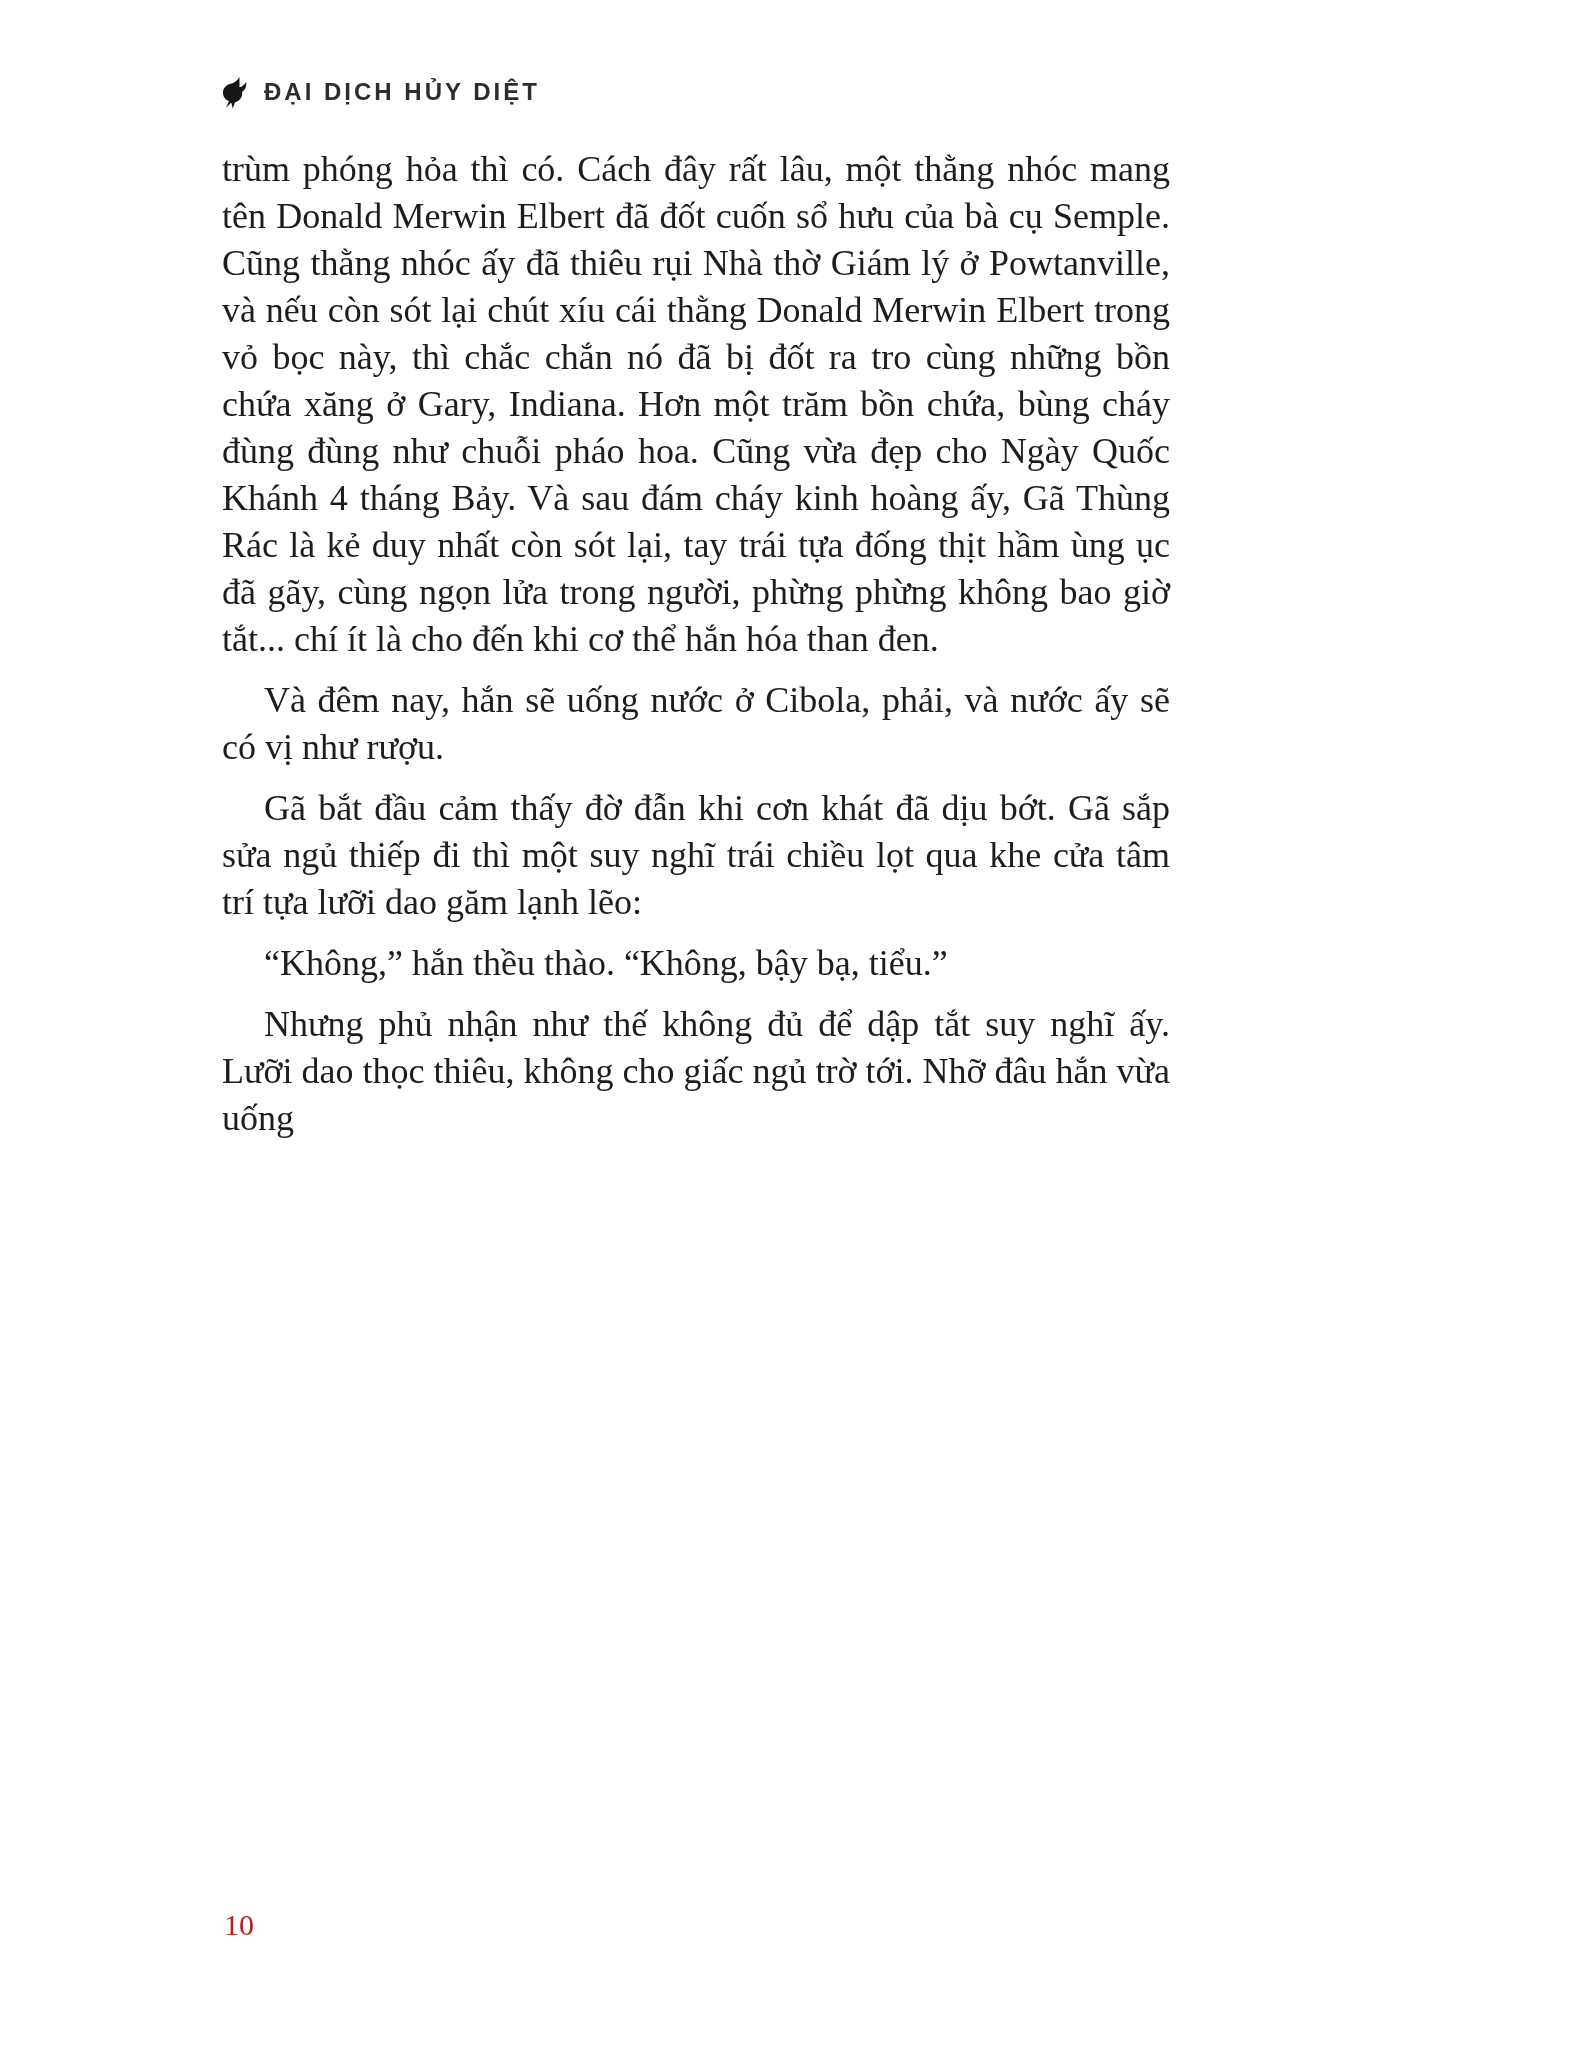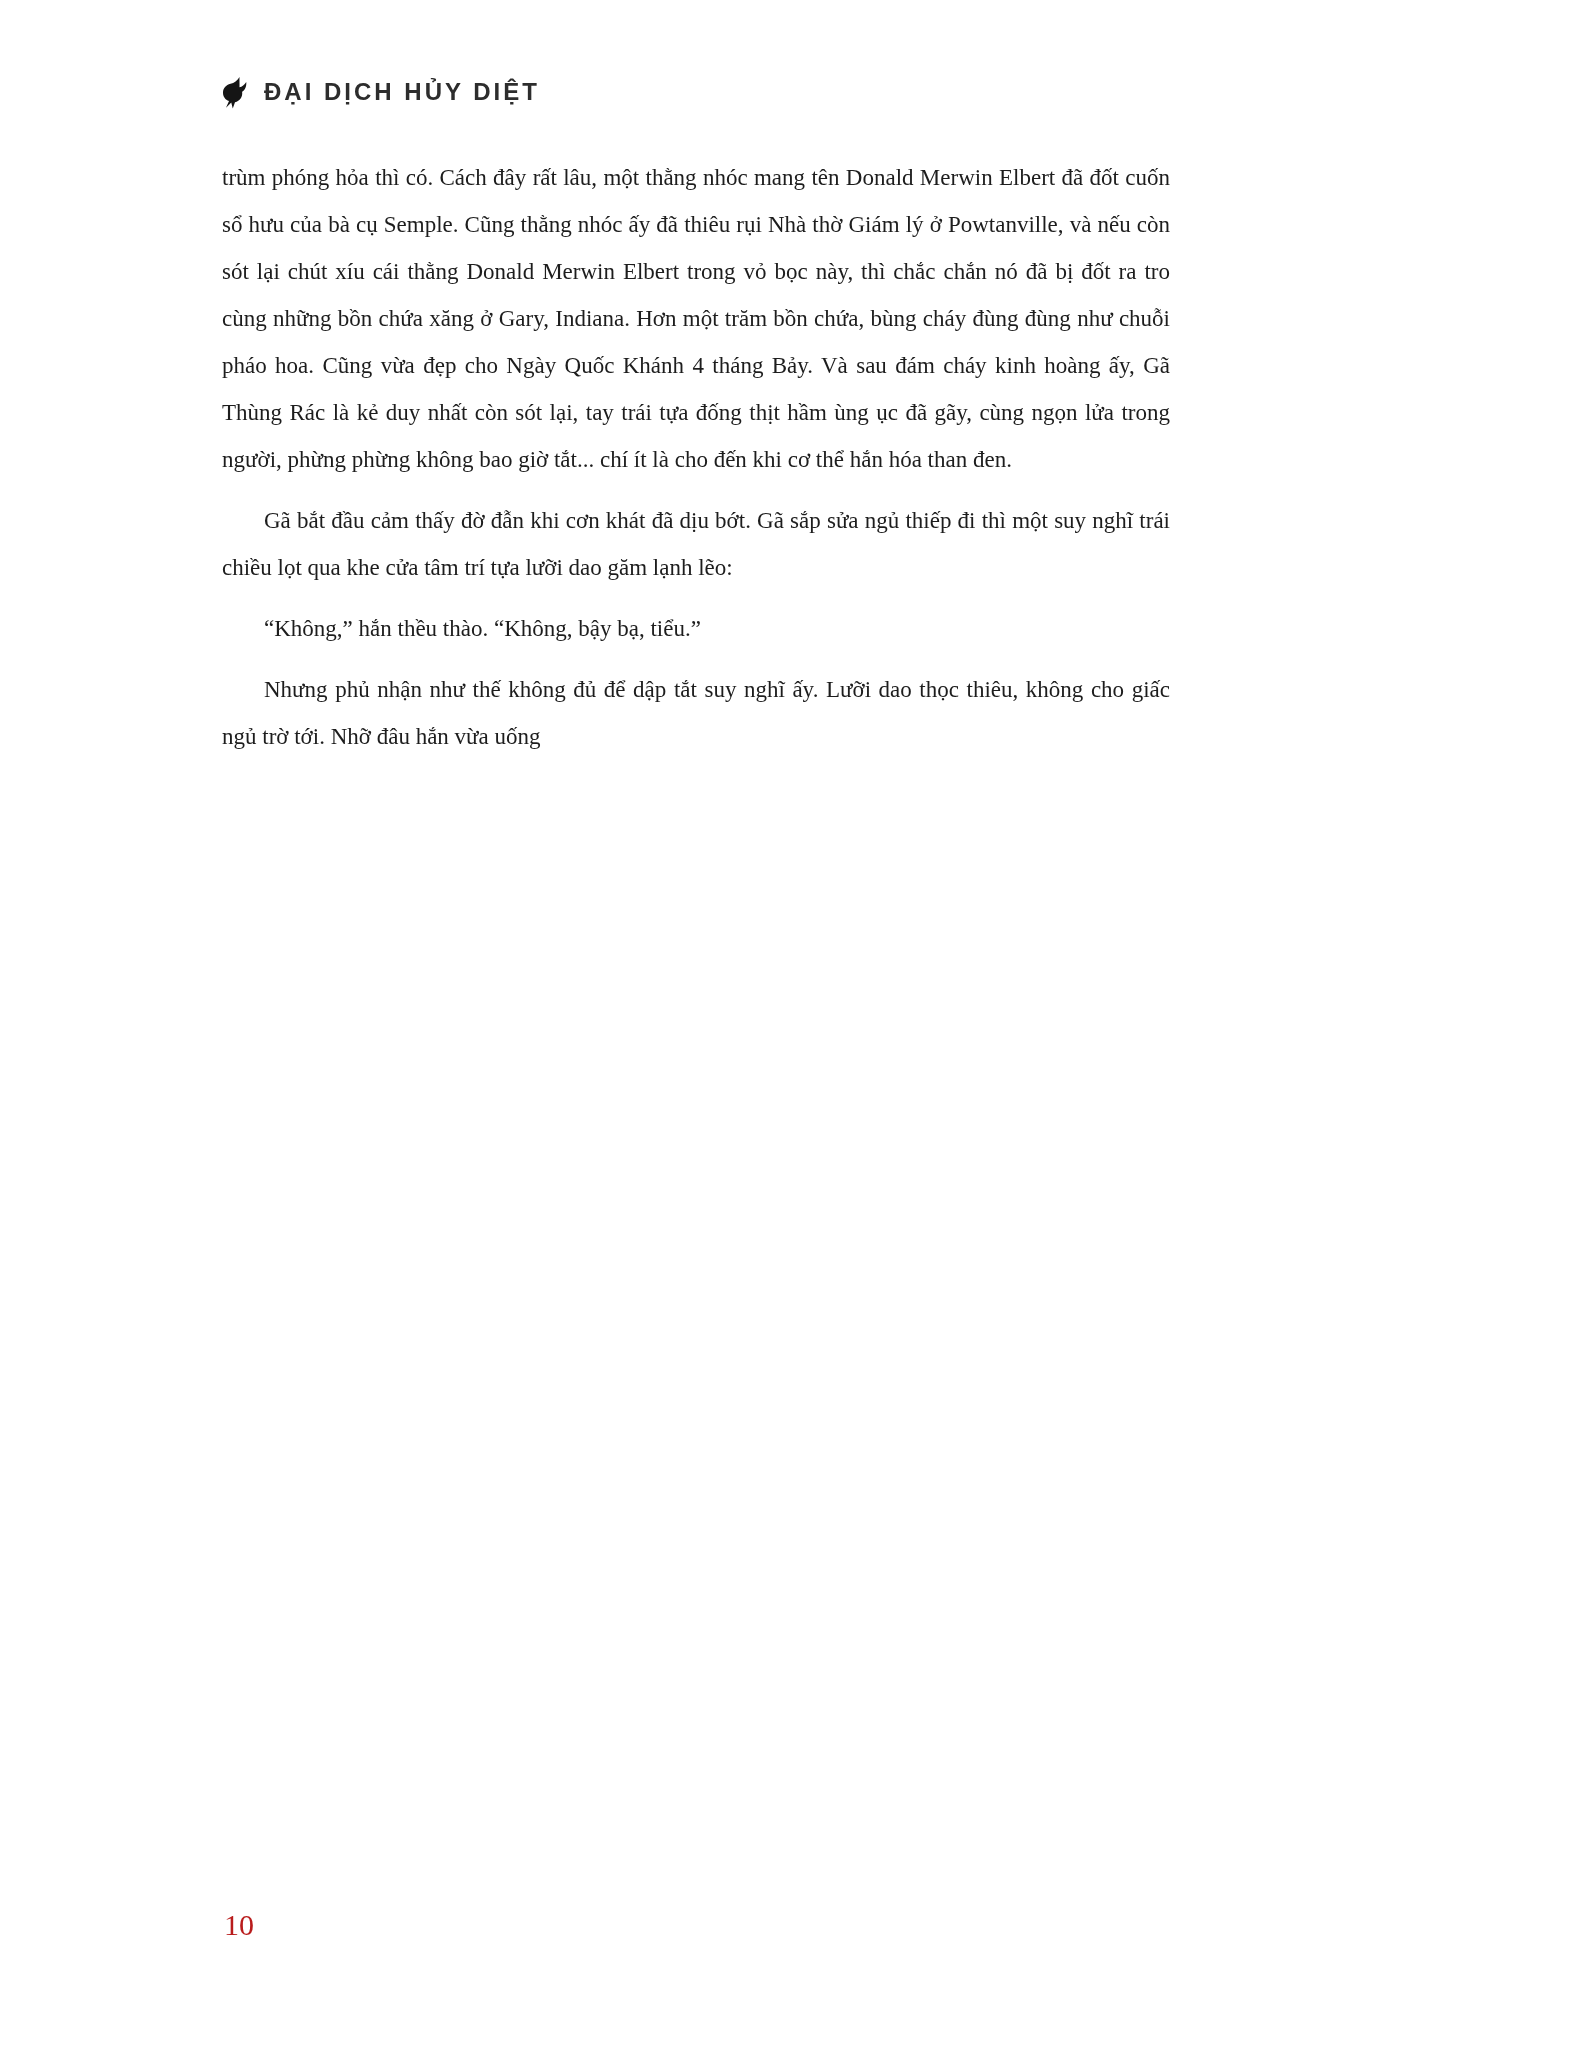--- a/index.html
+++ b/index.html
@@ -34,23 +34,23 @@
     font-family: "Liberation Sans", "DejaVu Sans", sans-serif;
     font-size: 24px;
     font-weight: 700;
     letter-spacing: 3px;
     color: #2d2d2d;
     white-space: nowrap;
   }
   .text-block {
     position: absolute;
     left: 222px;
-    top: 154px;
+    top: 146px;
     width: 948px;
-    font-size: 23px;
+    font-size: 36px;
     line-height: 47px;
     color: #1d1d1d;
     text-align: justify;
   }
   .para {
     margin: 0 0 14px 0;
     text-indent: 42px;
   }
   .para.continued {
     text-indent: 0;
@@ -75,20 +75,21 @@
     <span class="logo">
       <svg viewBox="0 0 40 44" xmlns="http://www.w3.org/2000/svg" aria-hidden="true">
         <path d="M26 2c-3 5-7 8-12 9-6 1.5-10 6-10 12 0 5 3 9.5 8 11l-4 9 7-7 2 8 3-8.5c6.5-1.5 10.5-7 9.5-14 4.5-2.5 6-8 5.5-13-2.5 4-5.5 6.5-9 7 .2-3.5-.2-9 0-13.5z" fill="#151515"></path>
       </svg>
     </span>
     <span class="header-title">ĐẠI DỊCH HỦY DIỆT</span>
   </header>
 
   <main class="text-block">
     <p class="para continued">trùm phóng hỏa thì có. Cách đây rất lâu, một thằng nhóc mang tên Donald Merwin Elbert đã đốt cuốn sổ hưu của bà cụ Semple. Cũng thằng nhóc ấy đã thiêu rụi Nhà thờ Giám lý ở Powtanville, và nếu còn sót lại chút xíu cái thằng Donald Merwin Elbert trong vỏ bọc này, thì chắc chắn nó đã bị đốt ra tro cùng những bồn chứa xăng ở Gary, Indiana. Hơn một trăm bồn chứa, bùng cháy đùng đùng như chuỗi pháo hoa. Cũng vừa đẹp cho Ngày Quốc Khánh 4 tháng Bảy. Và sau đám cháy kinh hoàng ấy, Gã Thùng Rác là kẻ duy nhất còn sót lại, tay trái tựa đống thịt hầm ùng ục đã gãy, cùng ngọn lửa trong người, phừng phừng không bao giờ tắt... chí ít là cho đến khi cơ thể hắn hóa than đen.</p>
+    <p class="para">Và đêm nay, hắn sẽ uống nước ở Cibola, phải, và nước ấy sẽ có vị như rượu.</p>
     <p class="para">Gã bắt đầu cảm thấy đờ đẫn khi cơn khát đã dịu bớt. Gã sắp sửa ngủ thiếp đi thì một suy nghĩ trái chiều lọt qua khe cửa tâm trí tựa lưỡi dao găm lạnh lẽo:</p>
     <p class="para">“Không,” hắn thều thào. “Không, bậy bạ, tiểu.”</p>
     <p class="para">Nhưng phủ nhận như thế không đủ để dập tắt suy nghĩ ấy. Lưỡi dao thọc thiêu, không cho giấc ngủ trờ tới. Nhỡ đâu hắn vừa uống</p>
   </main>
 
   <span class="page-number">10</span>
 
 </div>
 
 </body></html>

